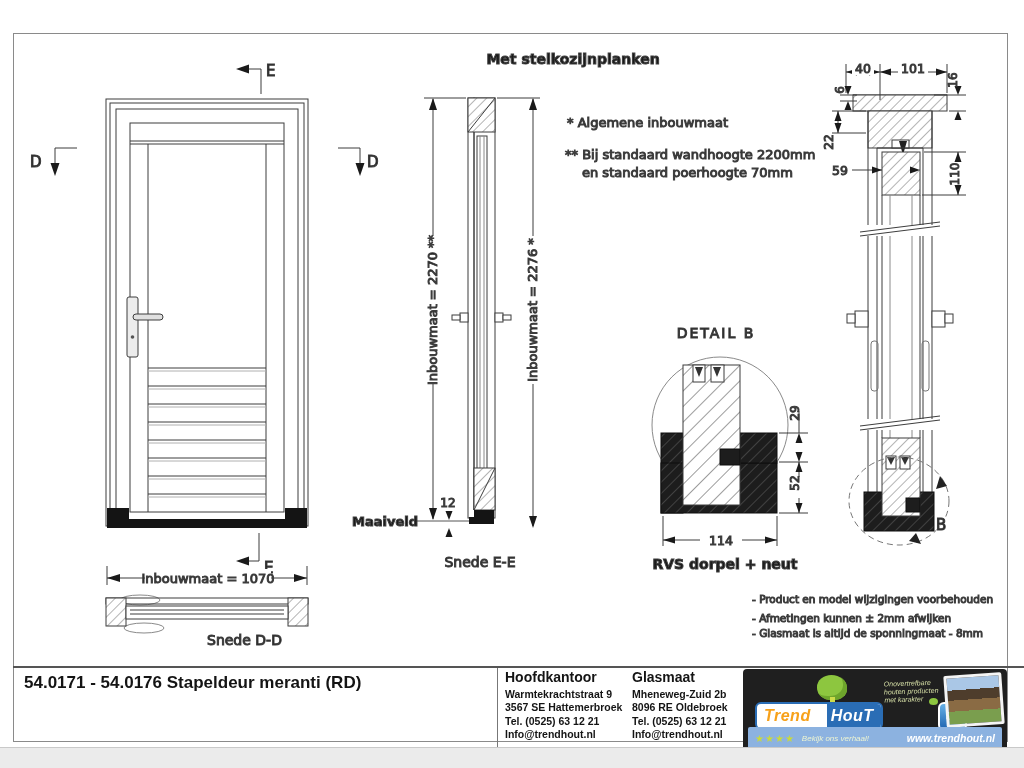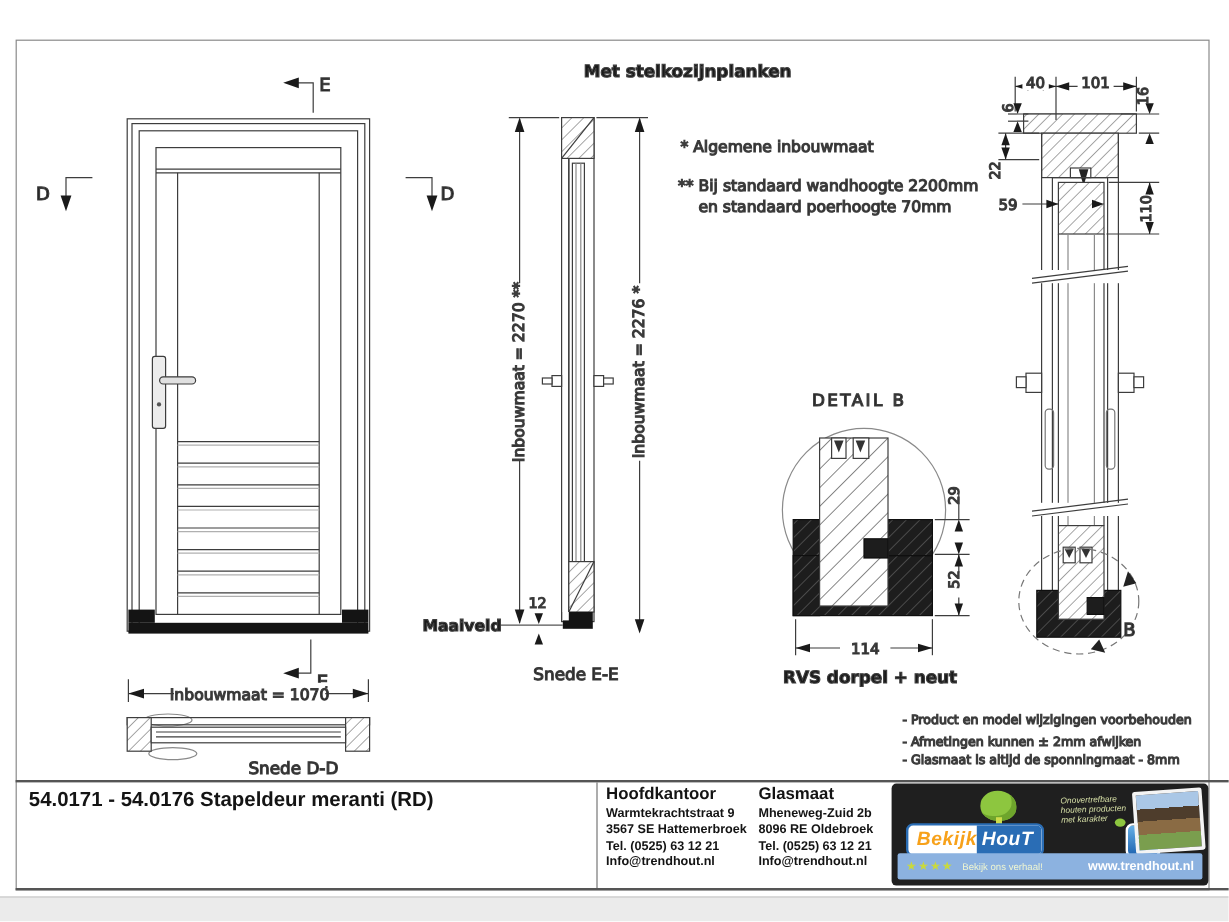--- a/index.html
+++ b/index.html
@@ -5,53 +5,53 @@
   html,body{margin:0;padding:0;background:#fff;}
   .page{position:relative;width:1024px;height:768px;background:#fff;overflow:hidden;
         font-family:"Liberation Sans",sans-serif;color:#141414;}
   .sheet{position:absolute;left:13px;top:33px;width:995px;height:709px;
          border:1px solid #8a8a8a;box-sizing:border-box;}
   svg{position:absolute;left:0;top:0;}
   svg text{font-family:"DejaVu Sans",sans-serif;fill:#1a1a1a;}
   .bottom-strip{position:absolute;left:0;top:747px;width:1024px;height:21px;
                 background:#ebebeb;border-top:1px solid #c9c9c9;}
   
-  .footer{position:absolute;left:13px;top:650px;width:1012px;height:92px;
+  .footer{position:absolute;left:13px;top:666px;width:1012px;height:92px;
           border-top:2px solid #555;border-bottom:2px solid #555;box-sizing:border-box;}
   .f-title{position:absolute;left:11px;top:5px;font-size:17px;font-weight:bold;}
   .f-divider{position:absolute;left:484px;top:0;width:1px;height:100%;background:#777;}
   .f-col{position:absolute;top:3px;line-height:13.5px;font-size:10.5px;font-weight:bold;}
   .f-col .f-head{font-size:14px;font-weight:bold;margin-bottom:3px;}
   .f-col-1{left:492px;}
   .f-col-2{left:619px;}
   
   .logo-box{position:absolute;left:730px;top:1px;width:264px;height:85px;
             background:#1f1f1f;border-radius:4px;}
   .logo-pill{position:absolute;left:12px;top:33px;height:24px;display:inline-flex;align-items:center;
              background:#fff;border:2px solid #2a6db5;border-radius:6px;padding:0 0 0 7px;overflow:hidden;}
   .t-trend{color:#f7a11a;font-weight:bold;font-style:italic;font-size:16px;letter-spacing:.5px;}
   .t-hout{color:#fff;background:#2a6db5;font-weight:bold;font-style:italic;font-size:16px;
-          padding:4px 7px 4px 4px;margin-left:0;letter-spacing:.5px;}
+          padding:4px 7px 4px 4px;margin-left:16px;letter-spacing:.5px;}
   .tree-blob{position:absolute;left:74px;top:6px;width:30px;height:25px;background:#8dc63f;
              border-radius:55% 60% 50% 55%;box-shadow:inset -4px -4px 0 #6ea52c;}
   .tree-trunk{position:absolute;left:87px;top:28px;width:5px;height:9px;background:#cddc4a;}
   .slogan{position:absolute;left:141px;top:10px;width:88px;font-size:7px;font-style:italic;
           color:#d6dfa6;line-height:8px;transform:rotate(-2deg);}
   .badge-3d{position:absolute;left:175px;top:33px;width:25px;height:25px;border-radius:6px;
             background:linear-gradient(#66b0e6,#1e63b0);border:2px solid #fff;
             color:#fff;font-weight:bold;font-size:10px;display:flex;align-items:center;justify-content:center;margin-left:20px;}
   .badge-leaf{position:absolute;left:186px;top:29px;width:9px;height:7px;background:#8dc63f;border-radius:50%;}
   .photo{position:absolute;left:202px;top:5px;width:52px;height:46px;background:
          linear-gradient(#aac7e6 0 26%,#4e3d2c 26% 48%,#8a6b44 48% 72%,#7a9e4e 72% 100%);
          border:3px solid #f4f4f4;transform:rotate(-4deg);border-radius:2px;}
   .blue-bar{position:absolute;left:5px;top:58px;width:254px;height:22px;background:#8cb2e0;
             border-radius:2px;display:flex;align-items:center;padding:0 7px;box-sizing:border-box;}
   .stars{color:#c9d93d;font-size:10px;letter-spacing:1px;font-family:"DejaVu Sans",sans-serif;}
-  .tagline{color:#eef5d2;font-size:8px;margin-left:7px;}
-  .site{margin-left:auto;color:#fff;font-weight:bold;font-size:10.5px;}
+  .tagline{color:#eef5d2;font-size:8px;font-style:italic;margin-left:7px;}
+  .site{margin-left:auto;color:#fff;font-weight:bold;font-size:10.5px;font-style:italic;}
 </style>
 </head>
 <body>
 
 <div class="page">
   <div class="sheet"></div>
 
   <svg width="1024" height="650" viewBox="0 0 1024 650">
     <defs>
       <pattern id="hatch" patternUnits="userSpaceOnUse" width="7" height="7" patternTransform="rotate(45)">
@@ -342,21 +342,21 @@
       <div>Mheneweg-Zuid 2b</div>
       <div>8096 RE Oldebroek</div>
       <div>Tel. (0525) 63 12 21</div>
       <div>Info@trendhout.nl</div>
     </div>
 
     <div class="logo-box">
       <div class="tree-blob"></div>
       <div class="tree-trunk"></div>
       <div class="logo-pill">
-        <span class="t-trend">Bekijk</span>
+        <span class="t-trend">Trend</span>
           <span class="t-hout">HouT</span>
       </div>
       <div class="slogan">
         <div>Onovertrefbare</div>
         <div>houten producten</div>
         <div>met karakter</div>
       </div>
       <div class="badge-leaf"></div>
       <div class="badge-3d">3D</div>
       <div class="photo"></div>

